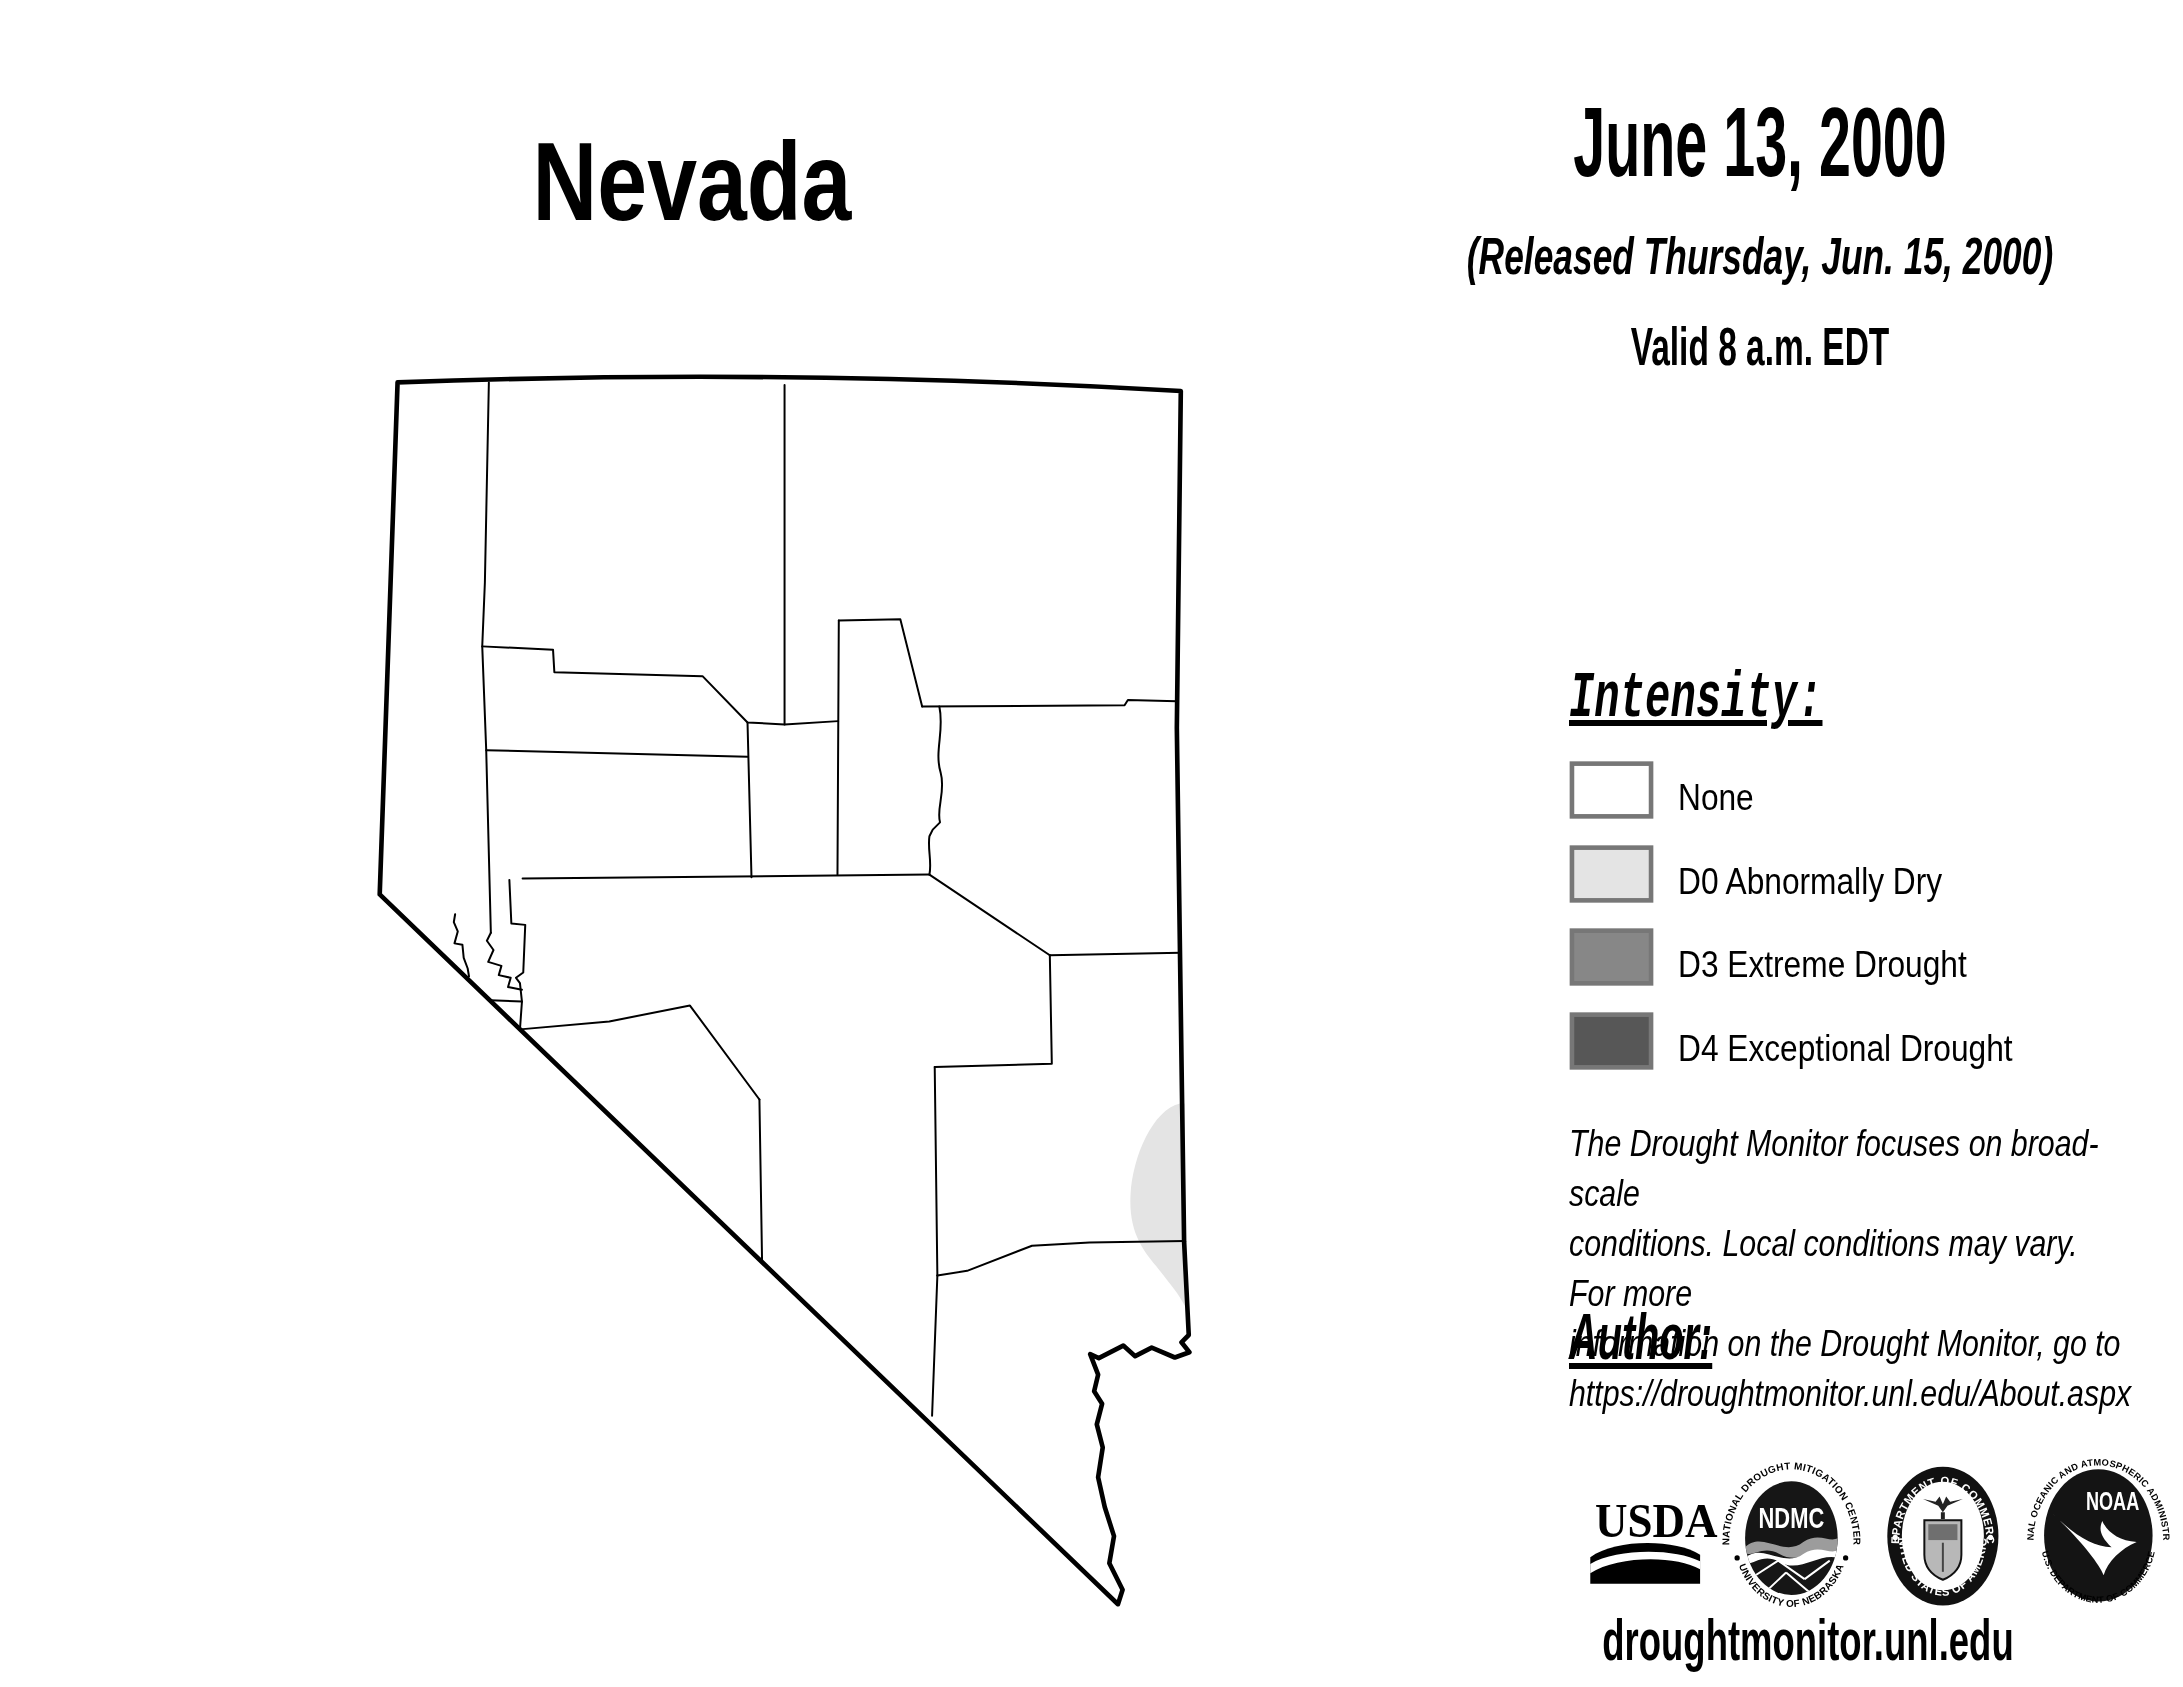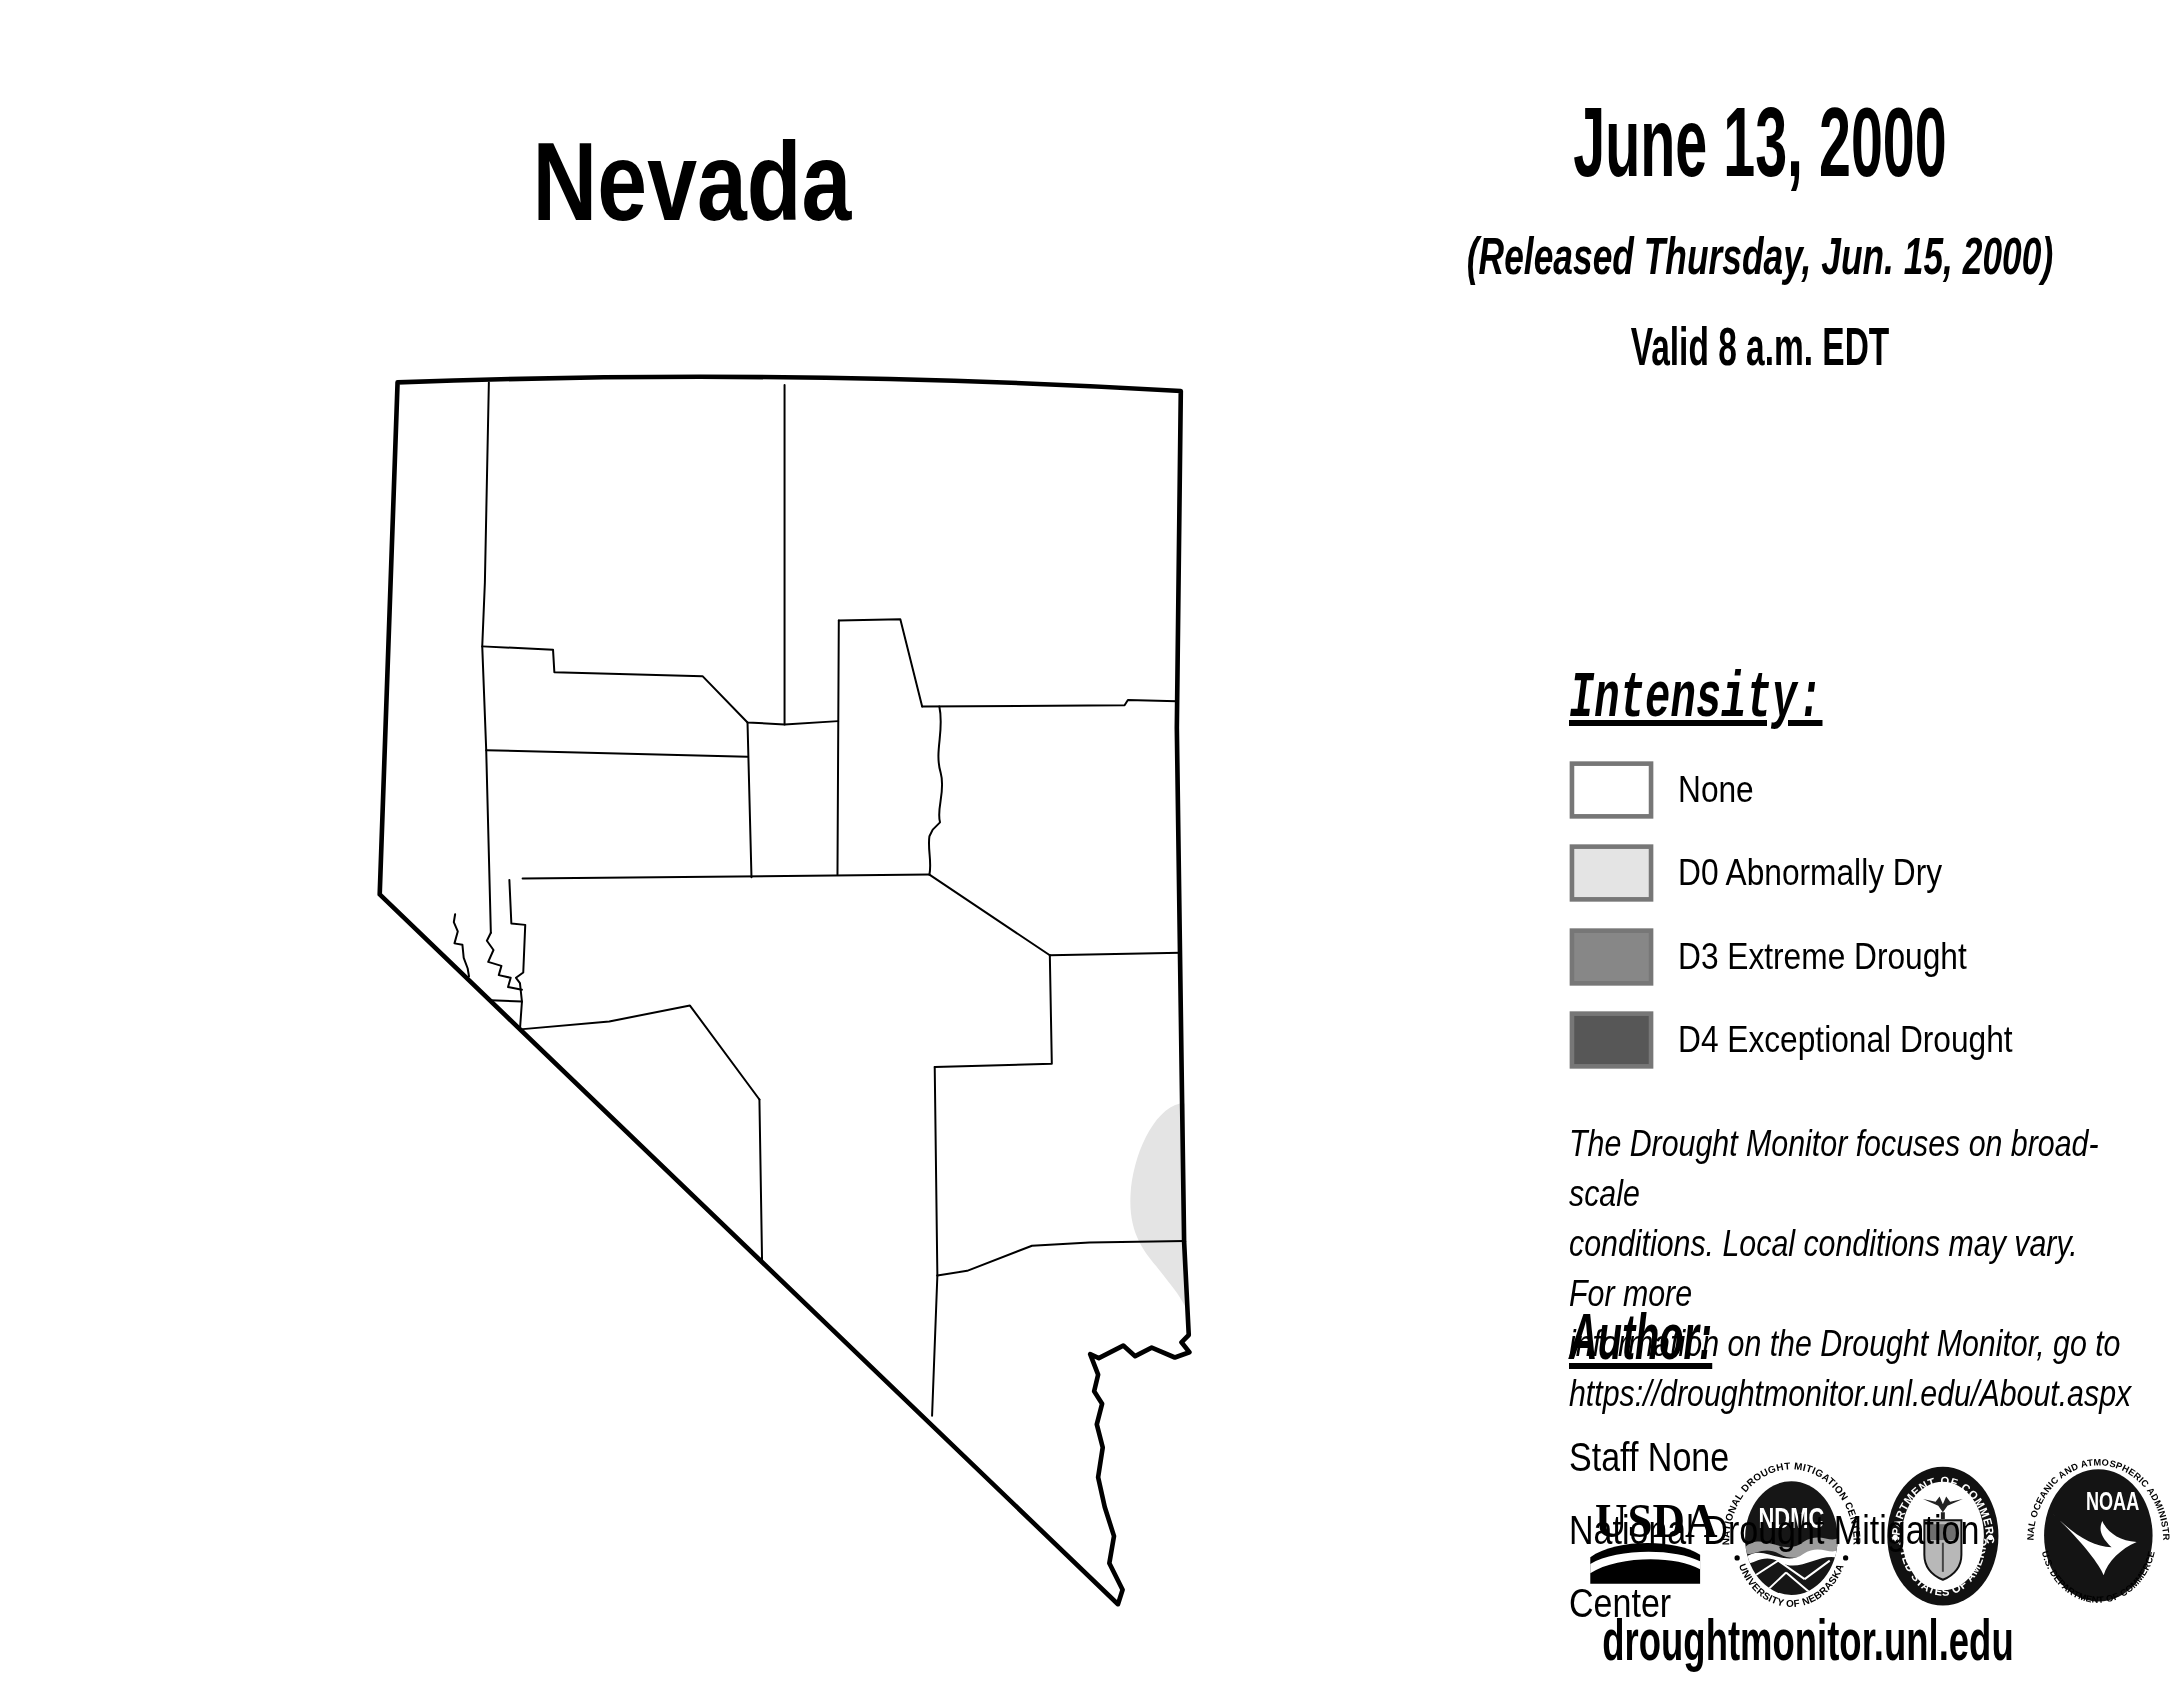--- a/index.html
+++ b/index.html
@@ -20,21 +20,21 @@
   .t2 .sxc{transform:scaleX(.80);}
   .d1{left:1760px;top:92px;font-size:99px;font-weight:bold;}
   .d1 .sxc{transform:scaleX(.58);}
   .d2{left:1760px;top:230px;font-size:52px;font-weight:bold;font-style:italic;}
   .d2 .sxc{transform:scaleX(.68);}
   .d3{left:1760px;top:319px;font-size:54px;font-weight:bold;}
   .d3 .sxc{transform:scaleX(.62);}
   .lt{left:1569px;top:667px;font-size:64px;font-weight:bold;font-style:italic;font-family:Liberation Mono, monospace;}
   .lt .sx{transform:scaleX(.66);text-decoration:underline;}
   #legend{position:absolute;left:1569px;top:760px;}
-  .lrow{display:flex;align-items:center;height:59px;margin-bottom:24.5px;}
+  .lrow{display:flex;align-items:flex-end;height:59px;margin-bottom:24.5px;}
   .lsw{width:85px;height:58px;flex:0 0 auto;}
   .llab{font-size:36px;margin-left:24px;}
   .llab .sx{transform:scaleX(.88);}
   #notes{position:absolute;left:1569px;top:1119px;font-size:37px;font-style:italic;line-height:50px;}
   #notes .sx{transform:scaleX(.82);}
   .at{left:1569px;top:1305px;font-size:64px;font-weight:bold;font-style:italic;}
   .at .sx{transform:scaleX(.62);text-decoration:underline;}
   #author-lines{position:absolute;left:1569px;top:1421px;font-size:41px;line-height:73px;}
   #author-lines .sx{transform:scaleX(.83);}
   .ft{left:1808px;top:1612px;font-size:57px;font-weight:bold;text-align:right;}
@@ -193,23 +193,19 @@
   <div id="notes">
     <div><span class="sx">The Drought Monitor focuses on broad-scale</span></div>
     <div><span class="sx">conditions. Local conditions may vary. For more</span></div>
     <div><span class="sx">information on the Drought Monitor, go to</span></div>
     <div><span class="sx">https://droughtmonitor.unl.edu/About.aspx</span></div>
   </div>
 
   <div class="abs at">
     <span class="sx">Author:</span>
   </div>
-  <div id="author-lines">
-    <div><span class="sx">Staff None</span></div>
-    <div><span class="sx">National Drought Mitigation Center</span></div>
-  </div>
 
   <div class="abs ctr ft">
     <span class="sxc">droughtmonitor.unl.edu</span>
   </div>
 
 </div>
 
 
 </body></html>

